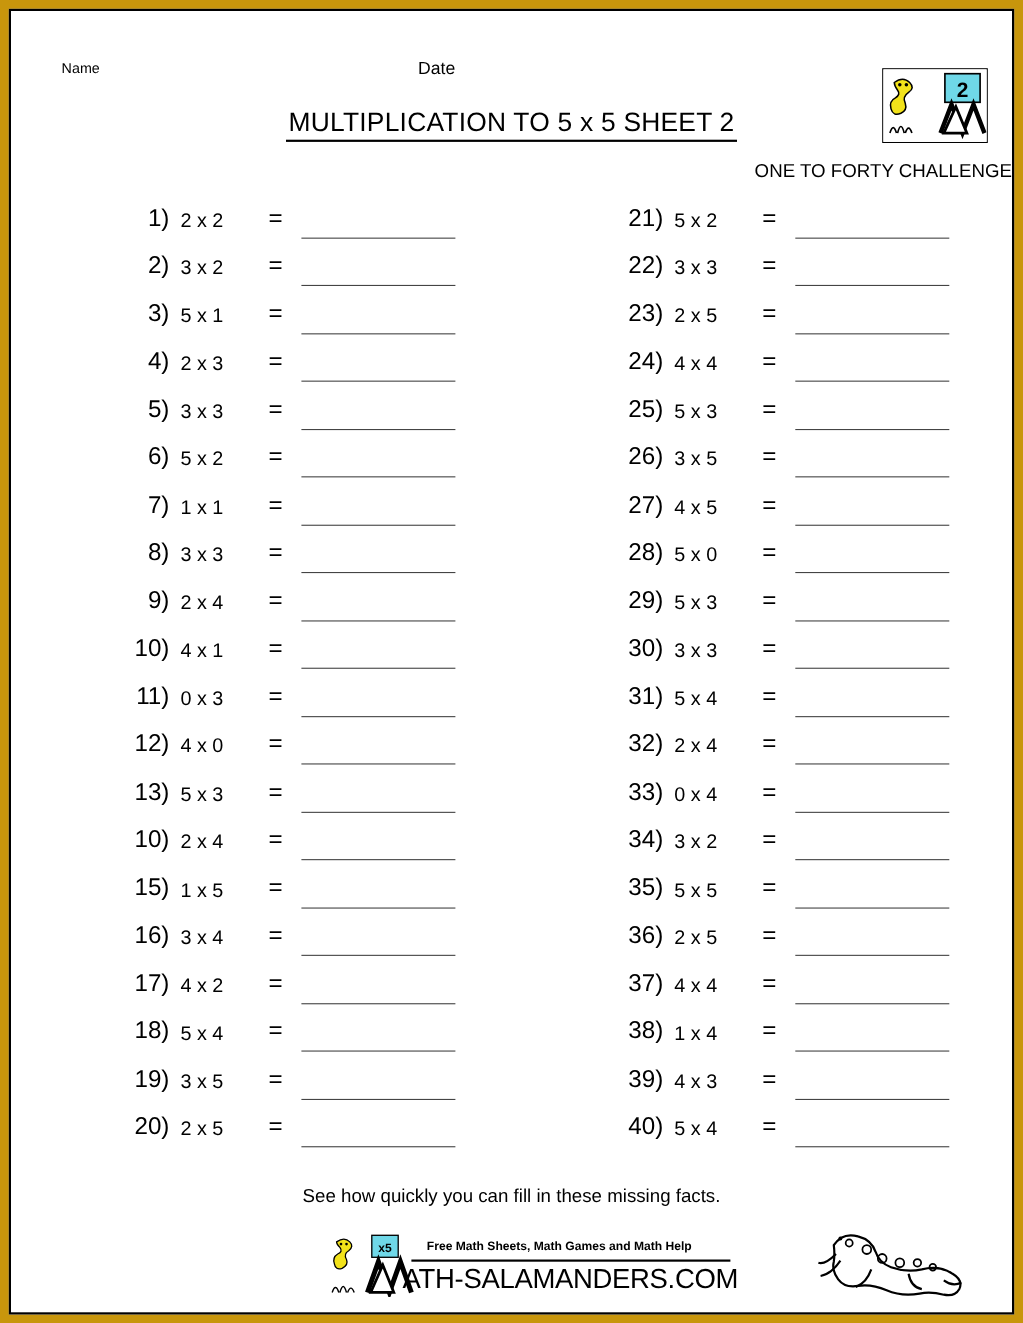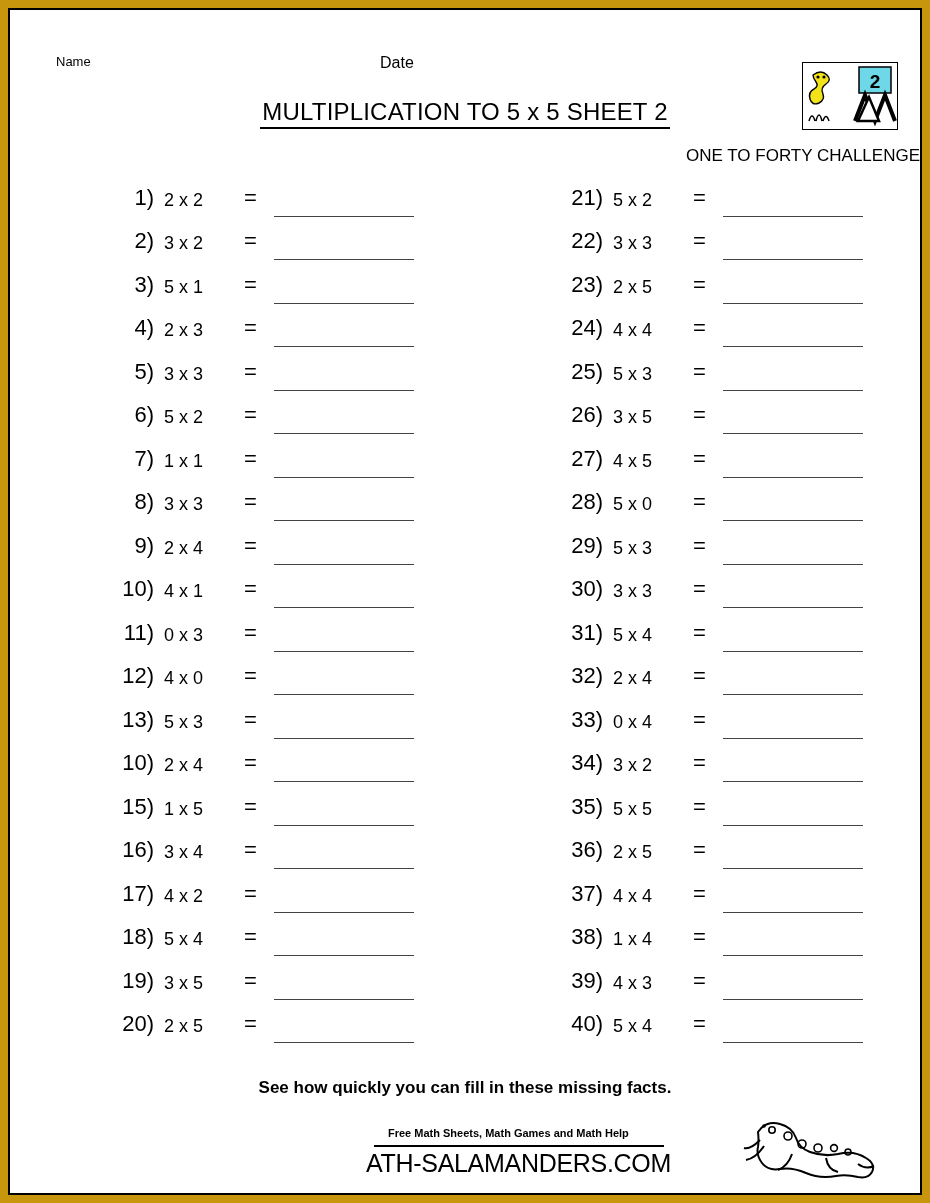--- a/index.html
+++ b/index.html
@@ -143,21 +143,20 @@
 
   
   .footer-note {
     position: absolute;
     top: 1068px;
     left: 0;
     width: 100%;
     text-align: center;
     font-size: 17px;
     color: #000;
-    font-weight: bold;
   }
   .footer-brand {
     position: absolute;
     top: 1105px;
     left: 0;
     width: 100%;
     height: 70px;
   }
   .brand-inner {
     position: absolute;
@@ -485,20 +484,32 @@
             <div class="qeq">=</div>
             <div class="qans"></div>
           </div>
       </div>
     </div>
 
     <div class="footer-note">See how quickly you can fill in these missing facts.</div>
 
     <div class="footer-brand">
       <div class="brand-inner">
+        <div class="brand-mark">
+          <svg width="78" height="58" viewBox="0 0 78 58">
+            <rect x="38" y="2" width="24" height="20" fill="#6fd8e8" stroke="#000" stroke-width="1.2"></rect>
+            <text x="50" y="17" font-family="Liberation Sans, sans-serif" font-size="11" font-weight="bold" text-anchor="middle" fill="#000">x5</text>
+            <path d="M6 8 q7 -5 12 0 q4 4 -1 8 q-5 3 -2 8 q2 5 -4 8 q-6 2 -7 -4 q-2 -6 3 -9 q5 -2 2 -6 q-3 -3 -3 -5 z" fill="#f2e21a" stroke="#000" stroke-width="1.2"></path>
+            <circle cx="10" cy="10" r="1.2" fill="#000"></circle>
+            <circle cx="15" cy="10" r="1.2" fill="#000"></circle>
+            <path d="M34 54 L44 26 L54 54 L64 26 L74 54" fill="none" stroke="#000" stroke-width="4.5"></path>
+            <path d="M37 54 L48 29 L58 54 Z" fill="#ffffff" stroke="#000" stroke-width="2.5"></path>
+            <path d="M2 54 q3 -9 6 0 M9 54 q3 -11 6 0 M16 54 q3 -8 6 0" fill="none" stroke="#000" stroke-width="1.3"></path>
+          </svg>
+        </div>
         <div class="brand-tag">Free Math Sheets, Math Games and Math Help</div>
         <div class="brand-rule"></div>
         <div class="brand-url">ATH-SALAMANDERS.COM</div>
       </div>
     </div>
 
     <div class="lizard">
       <svg width="150" height="78" viewBox="0 0 150 78">
         <path d="M28 22 q8 -12 22 -8 q12 3 16 14 q3 10 14 14 q14 5 28 2 q16 -4 28 4 q10 6 6 14 q-4 7 -14 5 q-12 -3 -22 -1 q-16 3 -30 -3 q-14 -6 -26 -4 q-12 2 -18 -6 q-6 -8 -4 -16 q1 -7 0 -15 z" fill="#ffffff" stroke="#000" stroke-width="2"></path>
         <circle cx="42" cy="20" r="3.2" fill="none" stroke="#000" stroke-width="1.6"></circle>

